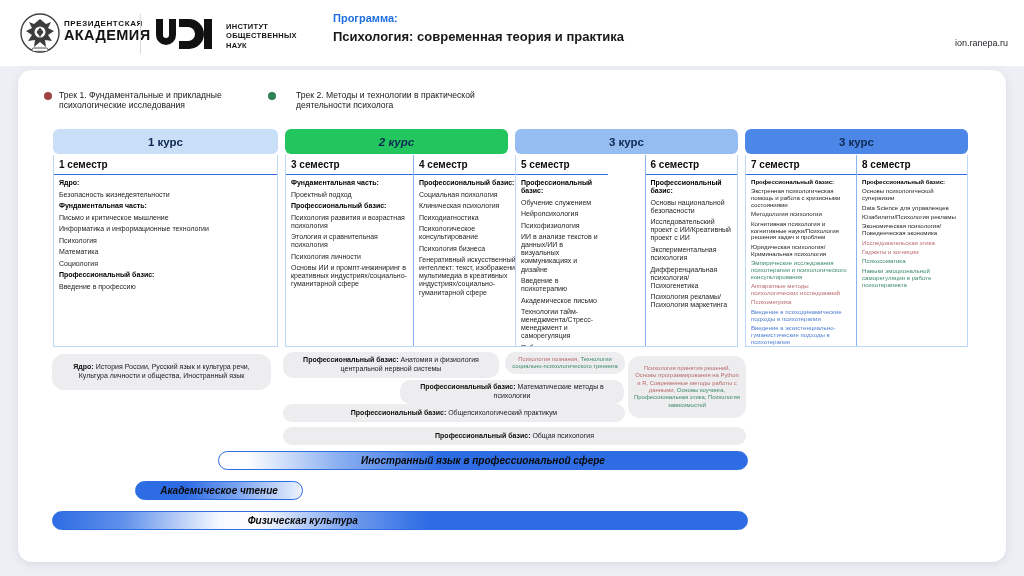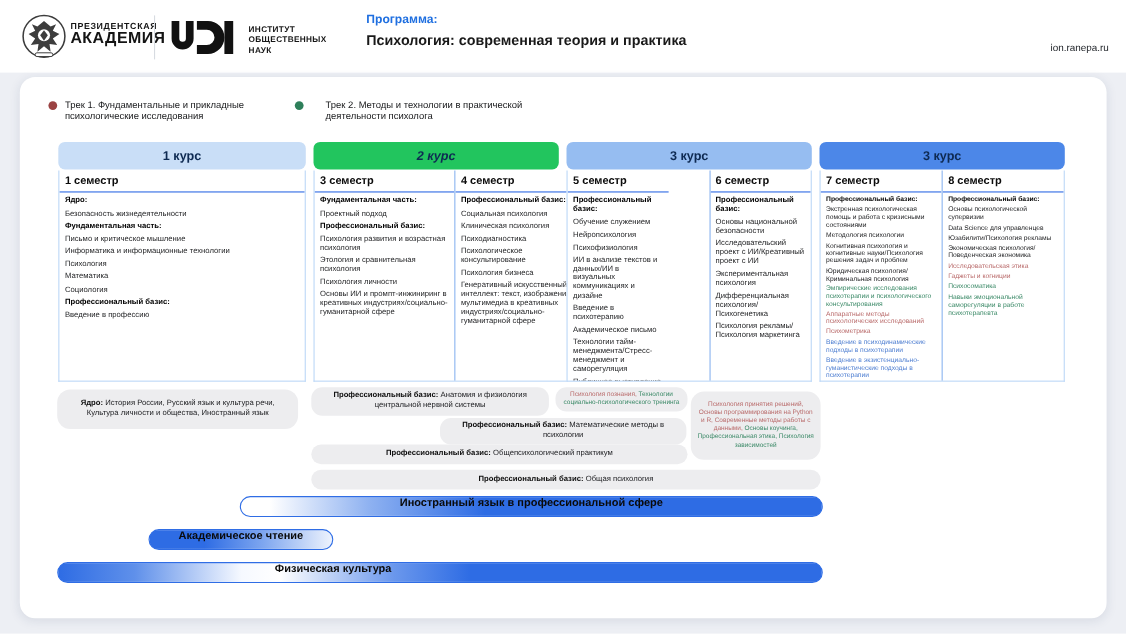--- a/index.html
+++ b/index.html
@@ -55,22 +55,22 @@
   .pill .b{font-weight:700;color:#0c0c0c;}
   .pill-core{left:52px;top:354px;width:219px;height:36px;border-radius:12px;}
   .pill-anatomy{left:283px;top:352px;width:216px;height:26px;}
   .pill-cognition{left:505px;top:352px;width:120px;height:22px;font-size:5.9px;padding:2px 5px;}
   .pill-decisions{left:628px;top:356px;width:118px;height:62px;font-size:5.9px;padding:3px 6px;border-radius:12px;}
   .pill-math{left:400px;top:380px;width:224px;height:24px;}
   .pill-practicum{left:283px;top:404px;width:342px;height:18px;}
   .pill-general{left:283px;top:427px;width:463px;height:18px;}
   
   .blue-bar{height:19px;border-radius:10px;border:1px solid #2f6de5;box-sizing:border-box;
-            display:flex;align-items:flex-start;justify-content:center;
-            font-size:10px;font-weight:700;color:#0a0a0a;}
+            display:flex;align-items:center;justify-content:center;
+            font-size:10px;font-weight:700;color:#0a0a0a;font-style:italic;}
   .bar-foreign{left:218px;top:451px;width:530px;
     background:linear-gradient(90deg,#ffffff 0%,#ffffff 5%,#8fb2f1 22%,#2e6ce4 42%,#2e6ce4 100%);}
   .bar-reading{left:135px;top:481px;width:168px;
     background:linear-gradient(90deg,#2e6ce4 0%,#2e6ce4 30%,#7ea6ef 62%,#eef3fd 100%);}
   .bar-sport{left:52px;top:511px;width:696px;justify-content:flex-start;
     background:linear-gradient(90deg,#2e6ce4 0%,#5f90ea 10%,#f6f9ff 24%,#ffffff 29%,#6a97ec 44%,#2e6ce4 54%,#2e6ce4 100%);}
   .bar-sport .bar-label{width:72%;text-align:center;}
 </style>
 </head>
 <body>

